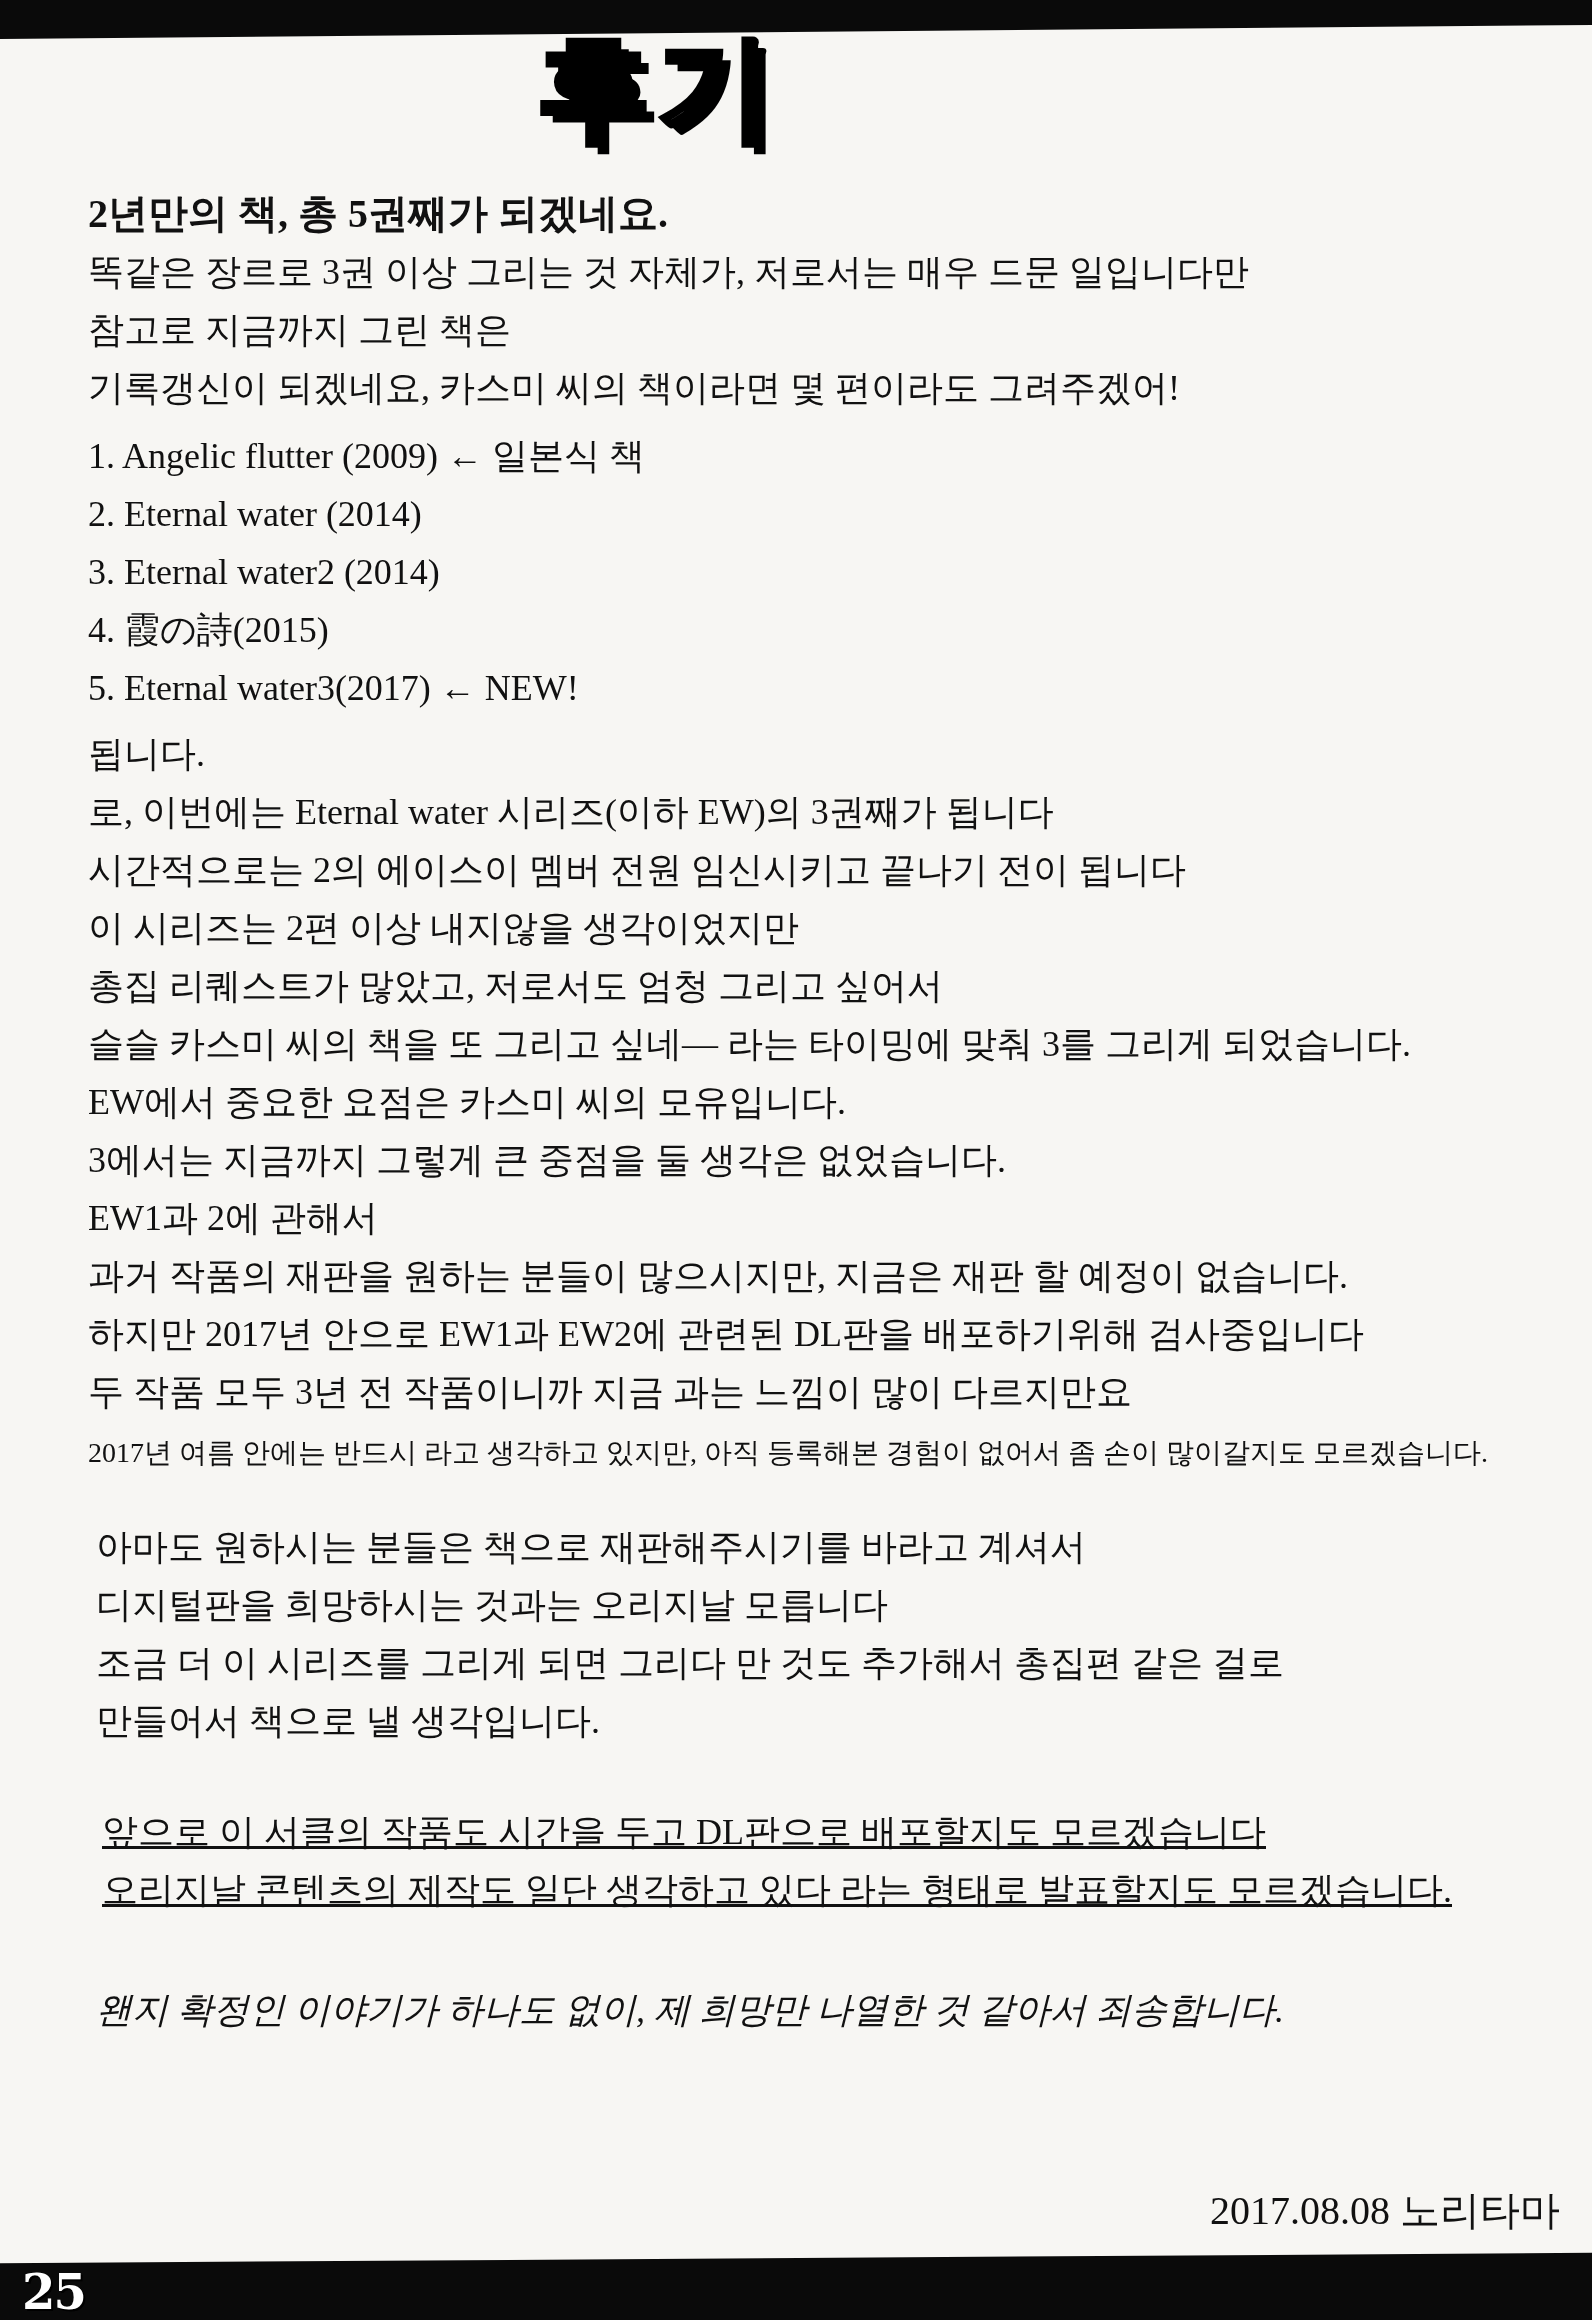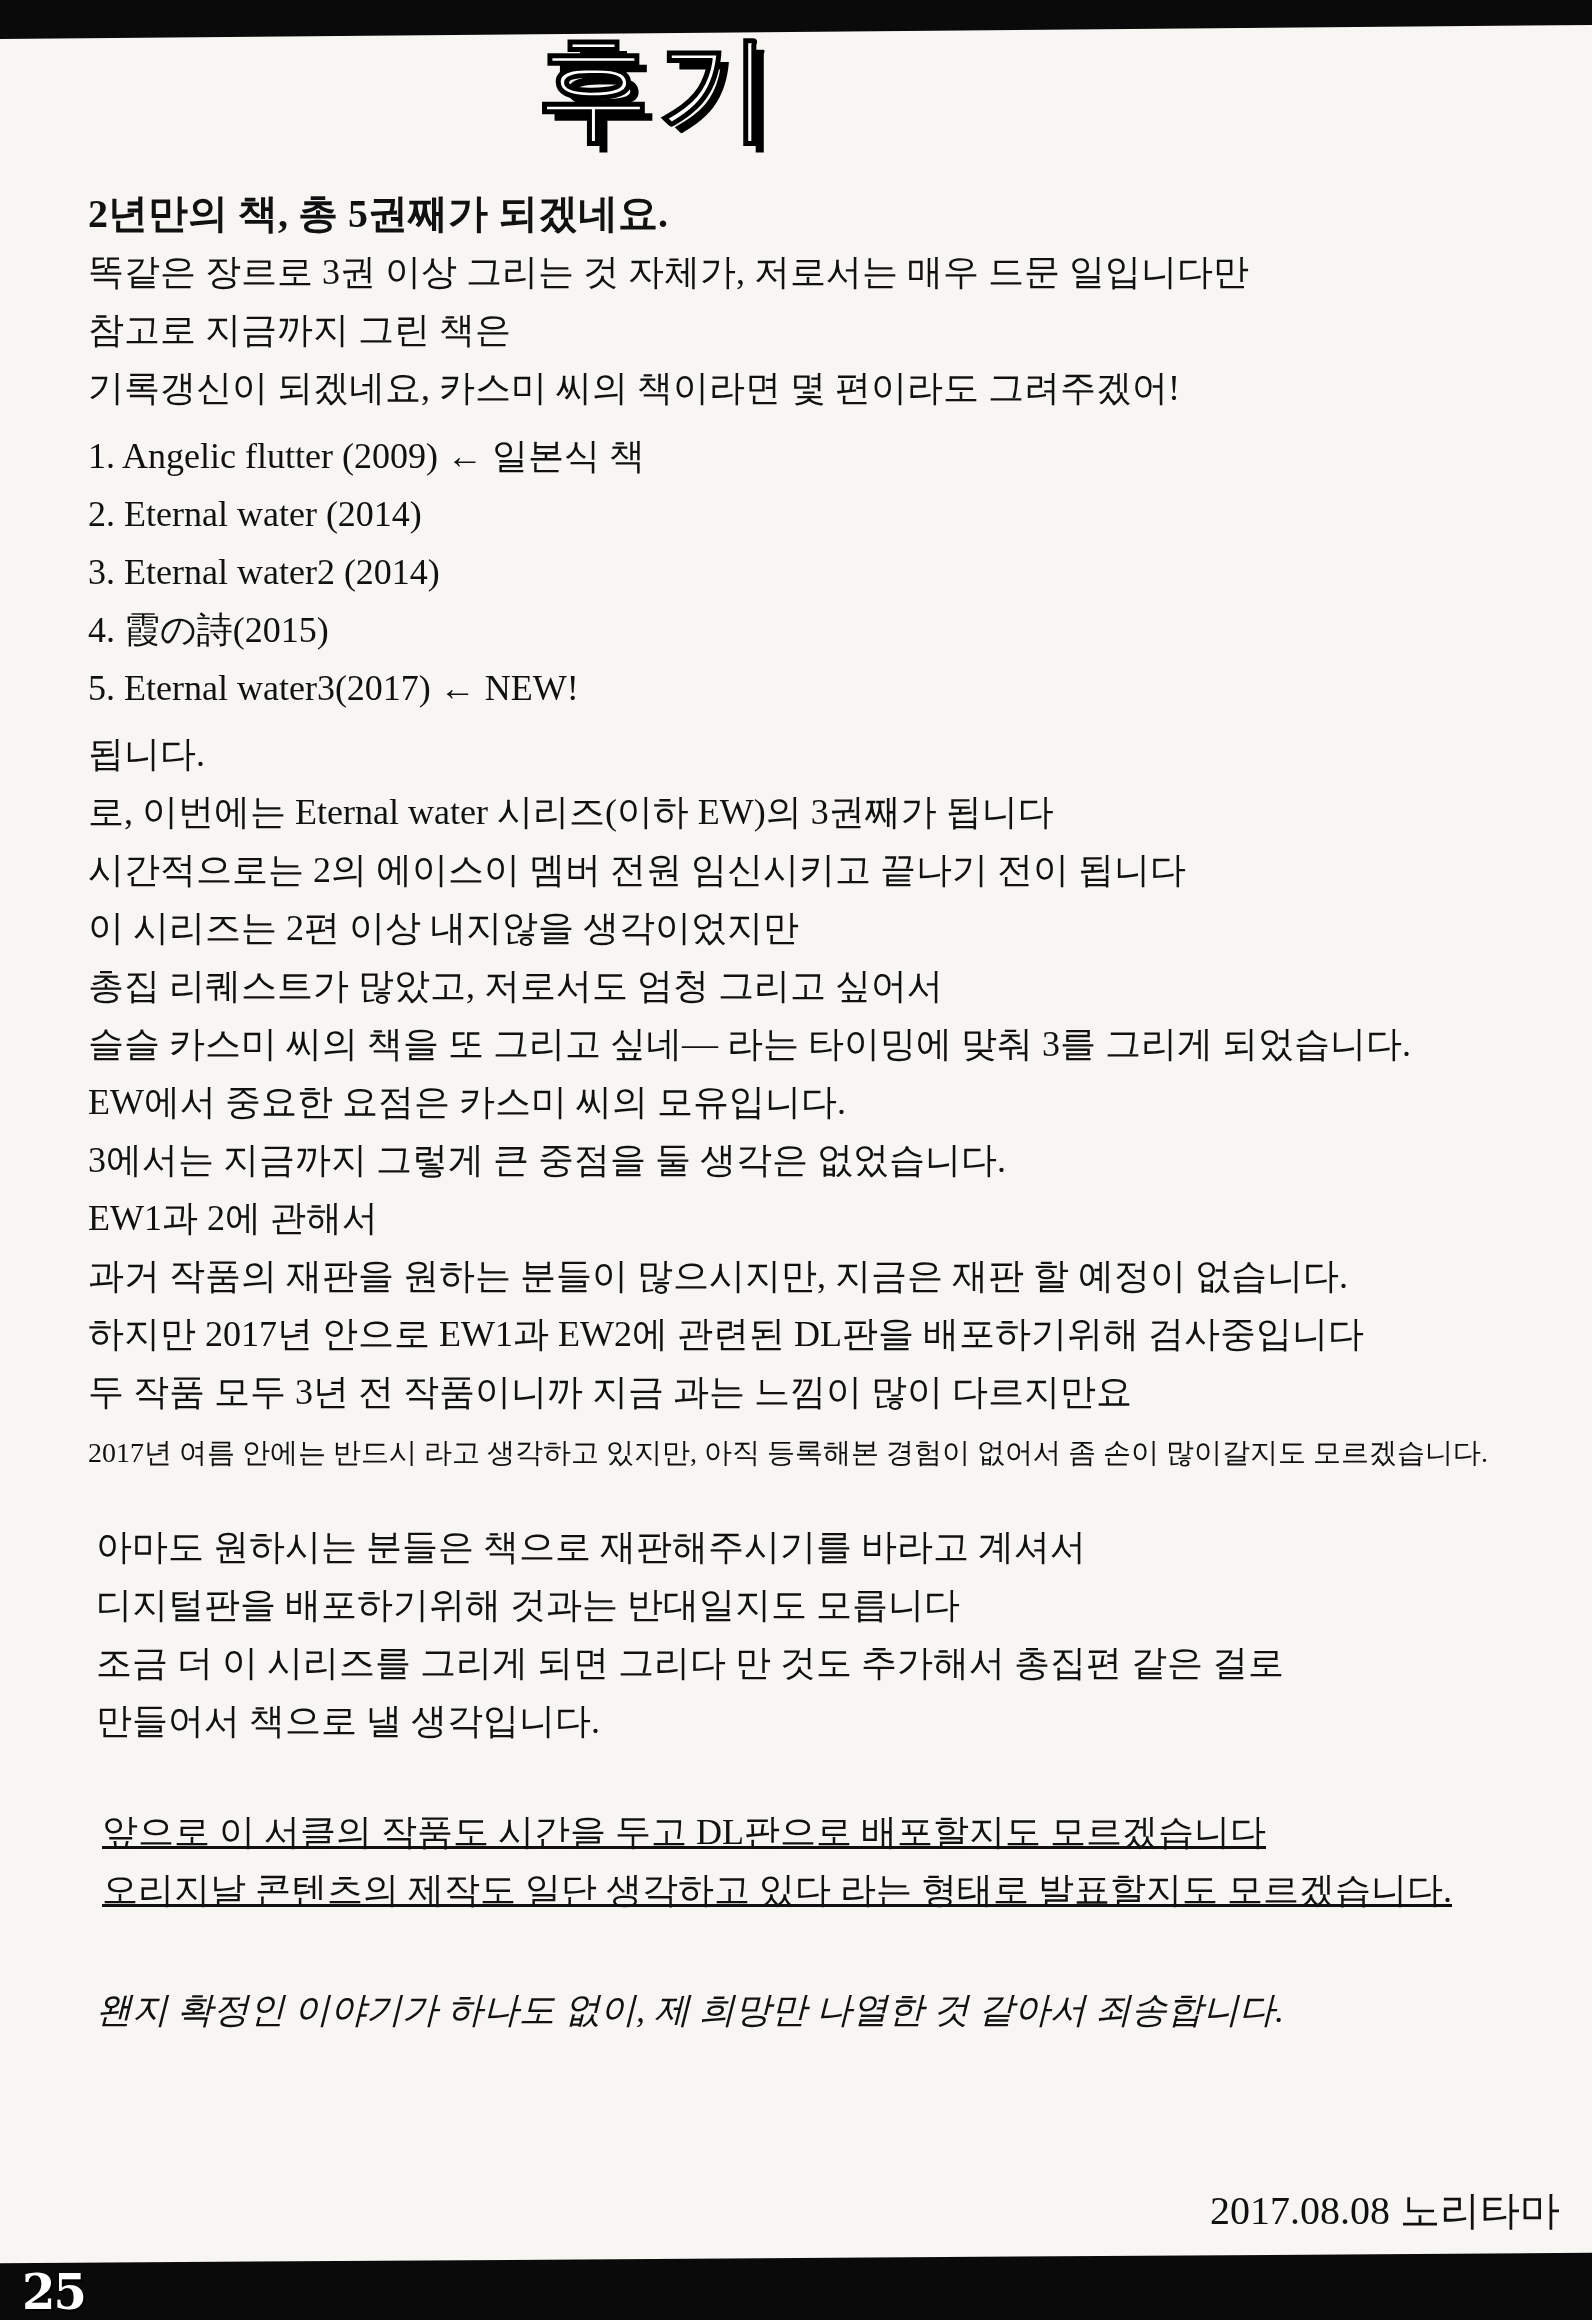--- a/index.html
+++ b/index.html
@@ -13,21 +13,21 @@
     position:absolute;left:0;top:0;width:1592px;height:40px;background:#0a0a0a;
     clip-path:polygon(0 0,100% 0,100% 25px,0 39px);
   }
   .bottom-bar{
     position:absolute;left:0;bottom:0;width:1592px;height:70px;background:#0a0a0a;
     clip-path:polygon(0 19%,100% 4%,100% 100%,0 100%);
   }
   .page-title{
     position:absolute;left:498px;top:30px;width:318px;text-align:center;
     font-family:"DejaVu Sans","Liberation Sans",sans-serif;
-    font-weight:400;font-size:115px;line-height:1;
+    font-weight:700;font-size:115px;line-height:1;
     color:#ffffff;
     -webkit-text-stroke:5px #000;
     text-shadow:10px 9px 0 #000;
     letter-spacing:6px;
   }
   .text-column{
     position:absolute;left:88px;top:185px;width:1473px;
     font-size:36px;line-height:58px;
   }
   .line{white-space:nowrap;}
@@ -87,21 +87,21 @@
     <div class="line">EW1과 2에 관해서</div>
     <div class="line">과거 작품의 재판을 원하는 분들이 많으시지만, 지금은 재판 할 예정이 없습니다.</div>
     <div class="line">하지만 2017년 안으로 EW1과 EW2에 관련된 DL판을 배포하기위해 검사중입니다</div>
     <div class="line">두 작품 모두 3년 전 작품이니까 지금 과는 느낌이 많이 다르지만요</div>
   </div>
 
   <div class="line note-small">2017년 여름 안에는 반드시 라고 생각하고 있지만, 아직 등록해본 경험이 없어서 좀 손이 많이갈지도 모르겠습니다.</div>
 
   <div class="body2">
     <div class="line">아마도 원하시는 분들은 책으로 재판해주시기를 바라고 계셔서</div>
-    <div class="line">디지털판을 배포하기위해 것과는 반대일지도 모릅니다</div>
+    <div class="line">디지털판을 희망하시는 것과는 오리지날 모릅니다</div>
     <div class="line">조금 더 이 시리즈를 그리게 되면 그리다 만 것도 추가해서 총집편 같은 걸로</div>
     <div class="line">만들어서 책으로 낼 생각입니다.</div>
   </div>
 
   <div class="body3">
     <div class="line">앞으로 이 서클의 작품도 시간을 두고 DL판으로 배포할지도 모르겠습니다</div>
     <div class="line">오리지날 콘텐츠의 제작도 일단 생각하고 있다 라는 형태로 발표할지도 모르겠습니다.</div>
   </div>
 
   <div class="line apology">왠지 확정인 이야기가 하나도 없이, 제 희망만 나열한 것 같아서 죄송합니다.</div>

